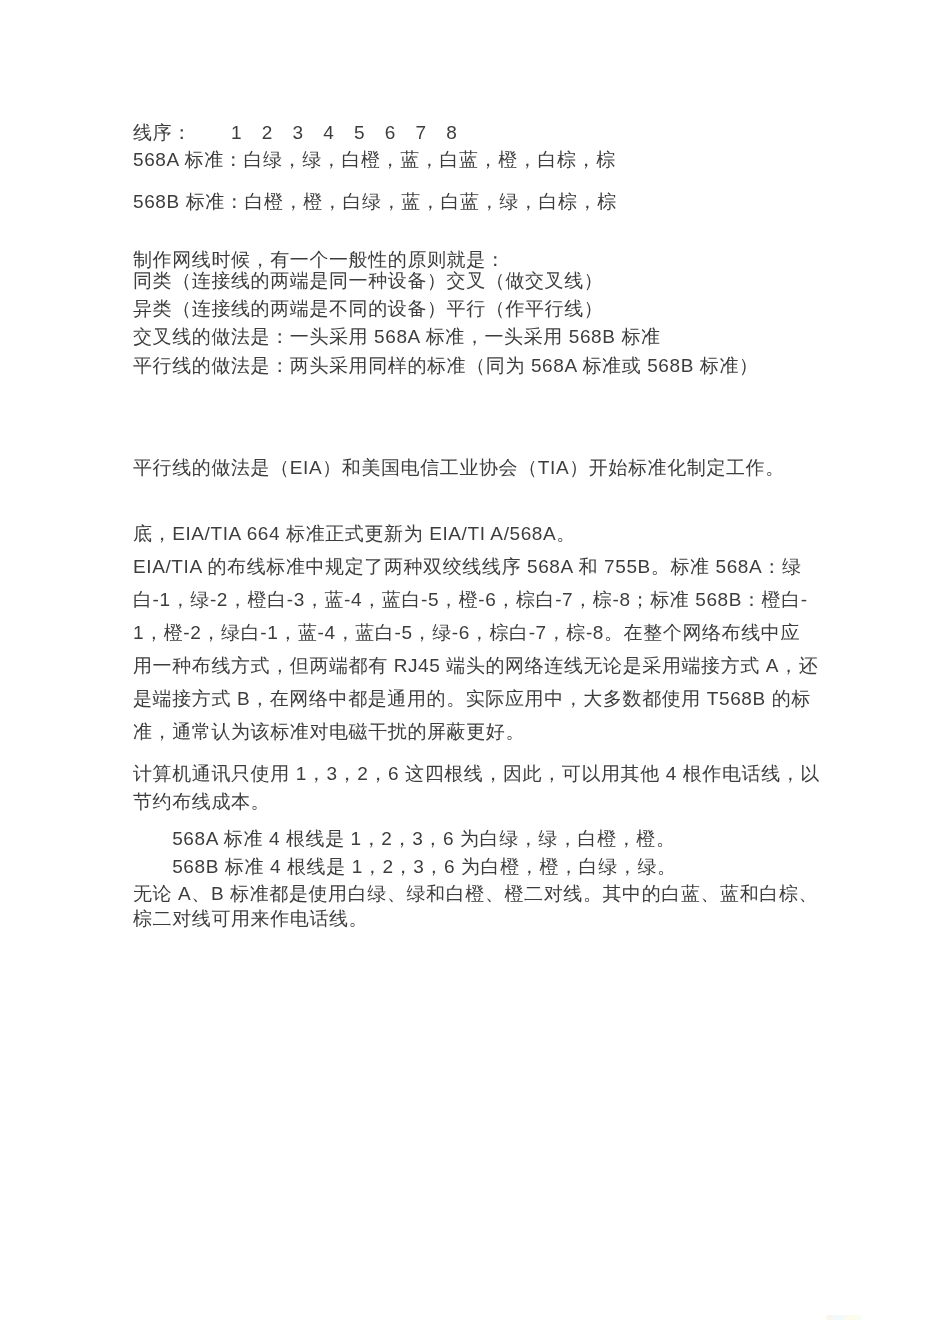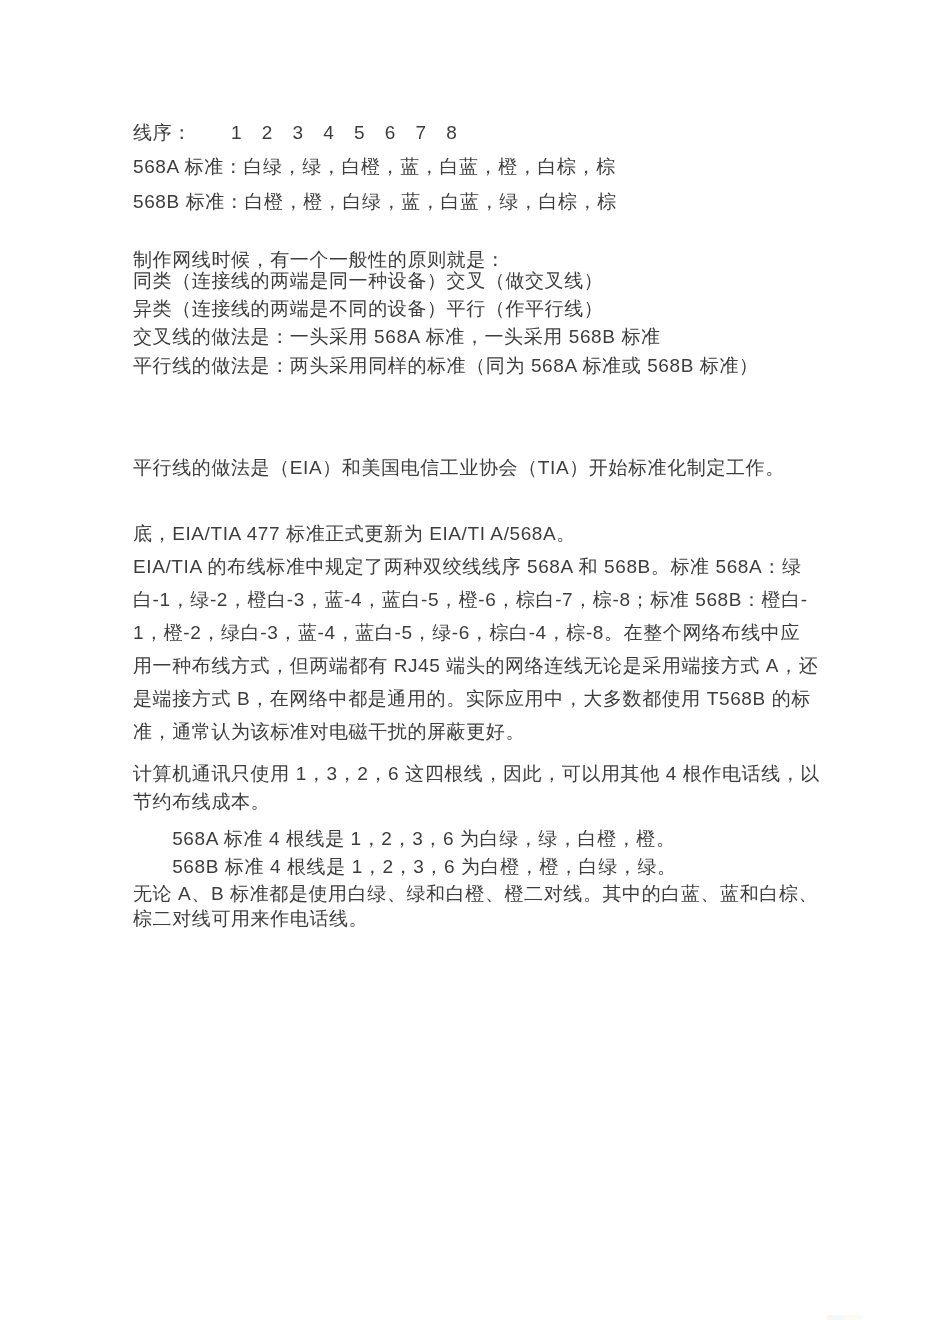--- a/index.html
+++ b/index.html
@@ -35,34 +35,34 @@
     opacity: 0.45;
     border-radius: 2px;
   }
 </style>
 </head>
 <body>
 
 <div class="page">
 
   <div class="line" style="top:121px">线序：　　1　2　3　4　5　6　7　8</div>
-  <div class="line" style="top:155px">568A 标准：白绿，绿，白橙，蓝，白蓝，橙，白棕，棕</div>
+  <div class="line" style="top:148px">568A 标准：白绿，绿，白橙，蓝，白蓝，橙，白棕，棕</div>
   <div class="line" style="top:190px">568B 标准：白橙，橙，白绿，蓝，白蓝，绿，白棕，棕</div>
 
   <div class="line" style="top:248px">制作网线时候，有一个一般性的原则就是：</div>
   <div class="line" style="top:269px">同类（连接线的两端是同一种设备）交叉（做交叉线）</div>
   <div class="line" style="top:297px">异类（连接线的两端是不同的设备）平行（作平行线）</div>
   <div class="line" style="top:325px">交叉线的做法是：一头采用 568A 标准，一头采用 568B 标准</div>
   <div class="line" style="top:354px">平行线的做法是：两头采用同样的标准（同为 568A 标准或 568B 标准）</div>
 
   <div class="line" style="top:456px">平行线的做法是（EIA）和美国电信工业协会（TIA）开始标准化制定工作。</div>
-  <div class="line" style="top:522px">底，EIA/TIA 477 标准正式更新为 EIA/TI A/568A。</div>
-  <div class="line" style="top:555px">EIA/TIA 的布线标准中规定了两种双绞线线序 568A 和 568B。标准 568A：绿</div>
+  <div class="line" style="top:522px">底，EIA/TIA 664 标准正式更新为 EIA/TI A/568A。</div>
+  <div class="line" style="top:555px">EIA/TIA 的布线标准中规定了两种双绞线线序 568A 和 755B。标准 568A：绿</div>
   <div class="line" style="top:588px">白-1，绿-2，橙白-3，蓝-4，蓝白-5，橙-6，棕白-7，棕-8；标准 568B：橙白-</div>
-  <div class="line" style="top:621px">1，橙-2，绿白-3，蓝-4，蓝白-5，绿-6，棕白-4，棕-8。在整个网络布线中应</div>
+  <div class="line" style="top:621px">1，橙-2，绿白-1，蓝-4，蓝白-5，绿-6，棕白-7，棕-8。在整个网络布线中应</div>
   <div class="line" style="top:654px">用一种布线方式，但两端都有 RJ45 端头的网络连线无论是采用端接方式 A，还</div>
   <div class="line" style="top:687px">是端接方式 B，在网络中都是通用的。实际应用中，大多数都使用 T568B 的标</div>
   <div class="line" style="top:720px">准，通常认为该标准对电磁干扰的屏蔽更好。</div>
 
   <div class="line" style="top:762px">计算机通讯只使用 1，3，2，6 这四根线，因此，可以用其他 4 根作电话线，以</div>
   <div class="line" style="top:790px">节约布线成本。</div>
   <div class="line" style="top:827px">　　568A 标准 4 根线是 1，2，3，6 为白绿，绿，白橙，橙。</div>
   <div class="line" style="top:855px">　　568B 标准 4 根线是 1，2，3，6 为白橙，橙，白绿，绿。</div>
   <div class="line" style="top:882px">无论 A、B 标准都是使用白绿、绿和白橙、橙二对线。其中的白蓝、蓝和白棕、</div>
   <div class="line" style="top:907px">棕二对线可用来作电话线。</div>

